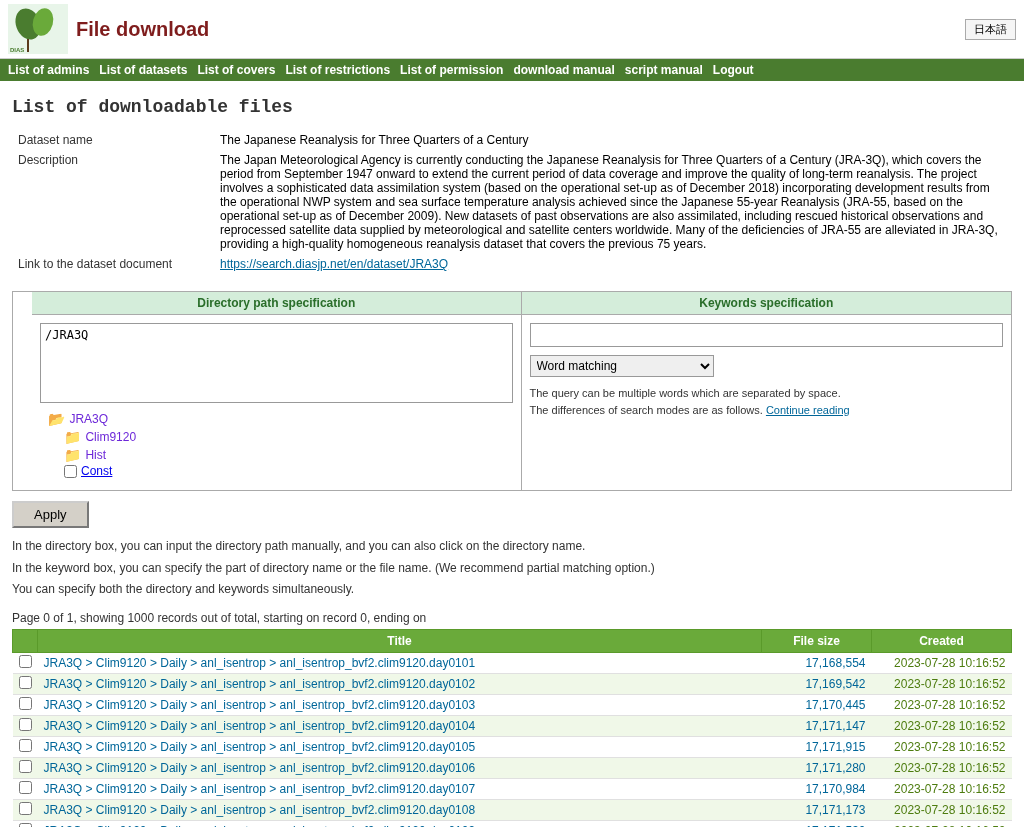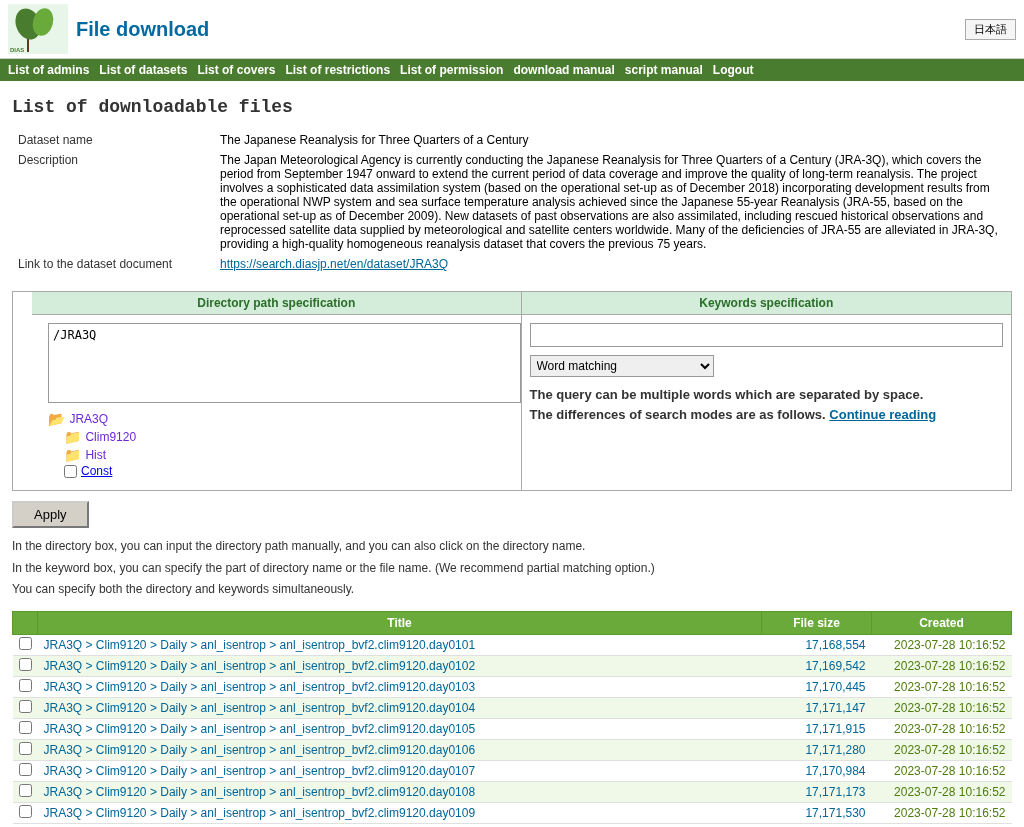--- a/index.html
+++ b/index.html
@@ -1,21 +1,21 @@
 <!DOCTYPE html>
 <html><head>
   <meta charset="utf-8">
   <style>
     * { margin: 0; padding: 0; box-sizing: border-box; }
     body { font-family: Arial, sans-serif; font-size: 12px; background: #fff; color: #000; }
 
     
     #header { display: flex; align-items: center; justify-content: space-between; padding: 4px 8px; border-bottom: 1px solid #ccc; }
     #logo-area { display: flex; align-items: center; gap: 8px; }
-    #site-title { font-size: 20px; font-weight: bold; color: #0369a1; }
+    #site-title { font-size: 20px; font-weight: bold; color: #7f1d1d; }
     #lang-btn { border: 1px solid #aaa; background: #f5f5f5; padding: 2px 8px; font-size: 11px; cursor: pointer; }
 
     
     #navbar { background: #4a7c2f; padding: 4px 8px; display: flex; gap: 10px; }
     #navbar a { color: #fff; text-decoration: none; font-size: 12px; font-weight: bold; }
 
     
     #main { padding: 16px 12px; }
     h1.page-title { font-size: 18px; margin-bottom: 12px; color: #333; font-family: Liberation Mono, monospace; }
 
@@ -24,24 +24,24 @@
     .info-table td { vertical-align: top; padding: 2px 4px; font-size: 12px; }
     .info-table td:first-child { width: 200px; font-weight: normal; color: #333; white-space: nowrap; }
     .info-table a { color: #006699; }
 
     
     .spec-container { display: flex; border: 1px solid #aaa; width: 100%; padding-left: 19px; }
     .spec-left { width: 50%; border-right: 1px solid #aaa; }
     .spec-right { width: 50%; }
     .spec-header { background: #d4edda; text-align: center; padding: 4px; font-size: 12px; color: #2a6e2a; font-weight: bold; border-bottom: 1px solid #aaa; }
     .spec-body { padding: 8px; }
-    .dir-textarea { width: 100%; height: 80px; font-size: 12px; border: 1px solid #999; resize: none; padding: 4px; margin-left: 8px; }
+    .dir-textarea { width: 100%; height: 80px; font-size: 12px; border: 1px solid #999; resize: none; padding: 4px; }
     .keyword-input { width: 100%; border: 1px solid #999; padding: 4px; font-size: 12px; margin-bottom: 8px; }
     .word-match-select { width: 184px; font-size: 12px; padding: 2px; border: 1px solid #999; margin-bottom: 8px; }
-    .search-hint { font-size: 13px; color: #333; line-height: 1.5; font-weight: bold; }
+    .search-hint { font-size: 11px; color: #333; line-height: 1.5; }
     .search-hint a { color: #006699; }
 
     
     .dir-tree { padding: 4px 8px; font-size: 12px; }
     .dir-tree ul { list-style: none; padding-left: 16px; }
     .dir-tree > ul { padding-left: 0; }
     .dir-item { display: flex; align-items: center; gap: 4px; padding: 1px 0; }
     .folder-icon { color: #d4a800; font-size: 14px; }
     .dir-item a { color: #6d28d9; text-decoration: none; }
     .checkbox-item { display: flex; align-items: center; gap: 4px; }
@@ -183,20 +183,21 @@
   <div>
     <button class="apply-btn">Apply</button>
   </div>
 
   <div class="info-text">
     <span>In the directory box, you can input the directory path manually, and you can also click on the directory name.</span><br>
     <span>In the keyword box, you can specify the part of directory name or the file name.  (We recommend partial matching option.)</span><br>
     <span>You can specify both the directory and keywords simultaneously.</span>
   </div>
 
+  <div class="pagination-info">Page 0 of 1, showing 1000 records out of total, starting on record 0, ending on</div>
 
   <table class="file-table">
     <thead>
       <tr>
         <th style="width:22px;"></th>
         <th>Title</th>
         <th style="width:110px;">File size</th>
         <th style="width:140px;">Created</th>
       </tr>
     </thead>

